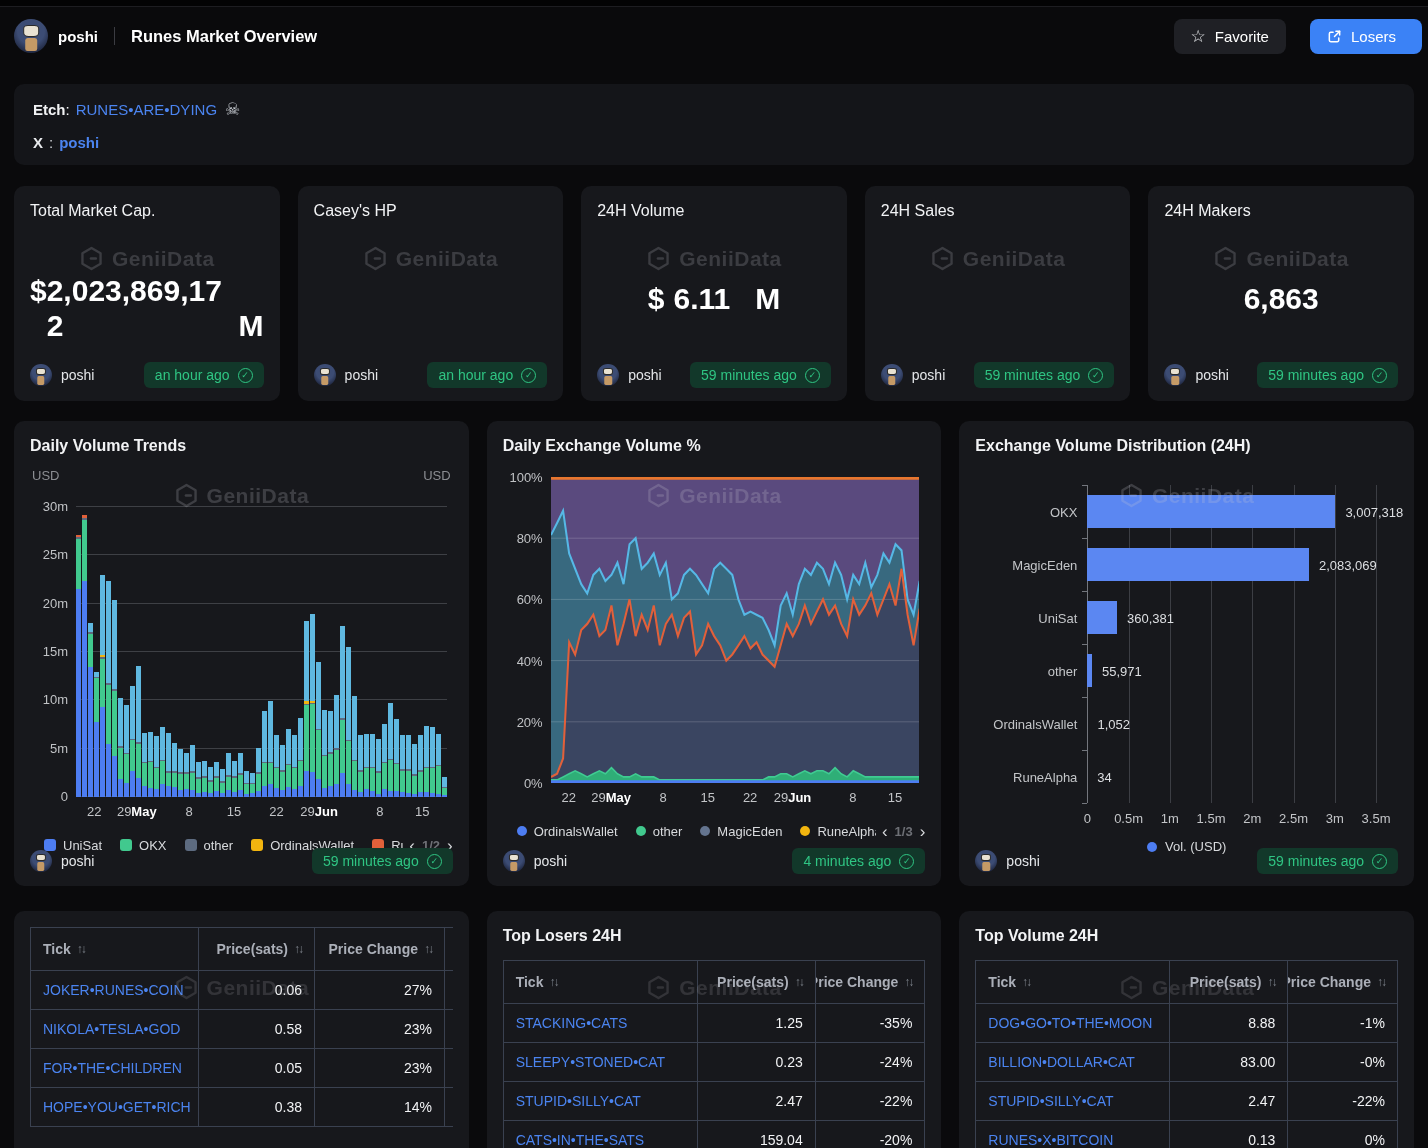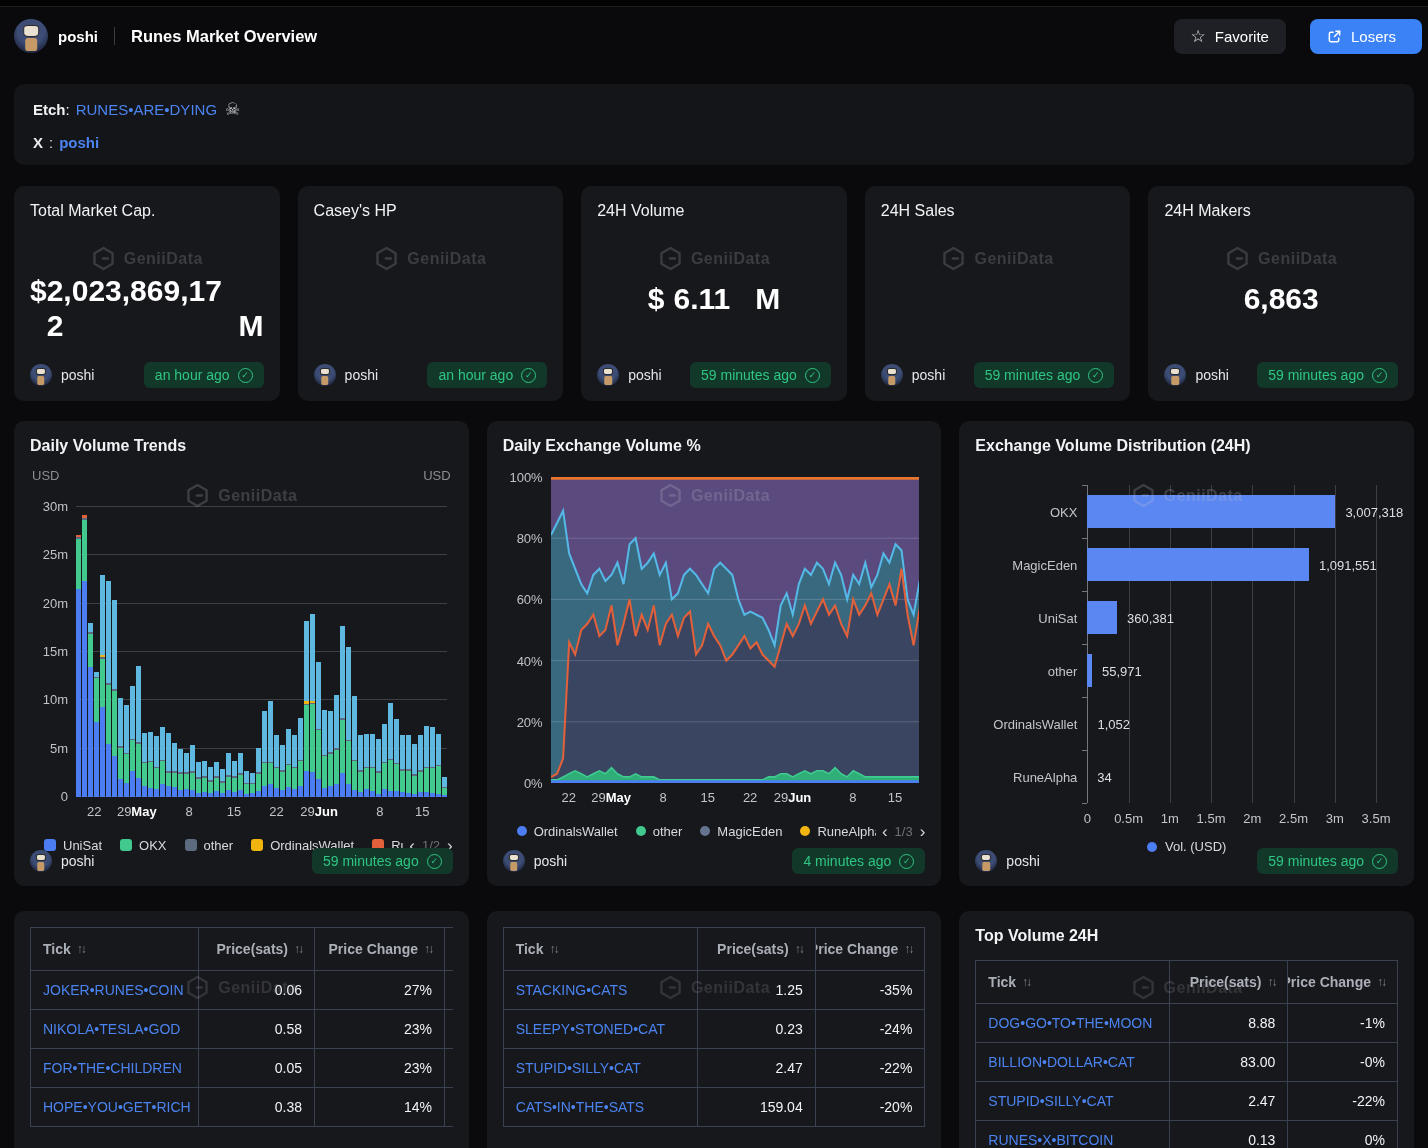--- a/index.html
+++ b/index.html
@@ -31,21 +31,21 @@
   .info-line + .info-line { margin-top:14px; }
   .lab-strong { font-weight:700; color:#f2f3f5; }
   .x-glyph { font-weight:800; font-size:15px; color:#e9ebee; }
   .link { color:#4b84f0; cursor:pointer; }
   .skull { color:#c6cad0; font-size:17px; margin-left:2px; }
 
   
   .stats-row { display:flex; gap:18px; margin:21px 14px 0; }
   .stat-card { flex:1; background:#17181c; border-radius:10px; height:215px; position:relative; padding:16px; }
   .stat-title { font-size:16px; color:#f2f3f5; }
-  .watermark { position:absolute; left:0; right:0; display:flex; justify-content:center; align-items:center; gap:8px; color:#3b3c41; font-weight:700; font-size:16px; letter-spacing:.5px; pointer-events:none; }
+  .watermark { position:absolute; left:0; right:0; display:flex; justify-content:center; align-items:center; gap:8px; color:#3b3c41; font-weight:700; font-size:21px; letter-spacing:.5px; pointer-events:none; }
   .stat-card .watermark { top:60px; }
   .stat-value { position:absolute; left:16px; right:16px; top:88px; display:flex; justify-content:center; align-items:flex-end; font-size:30px; font-weight:700; color:#ffffff; line-height:1.15; z-index:2; }
   .stat-value .sv-pre { align-self:flex-start; }
   .stat-value.wrap .sv-num { max-width:178px; word-break:break-all; text-align:left; }
   .stat-value .sv-suf { margin-left:16px; }
   .stat-value.center { gap:9px; align-items:center; top:96px; }
   .heart { width:26px; height:24px; position:relative; display:inline-block; margin-right:4px; align-self:flex-start; top:2px; }
   .heart::before,.heart::after { content:""; position:absolute; left:13px; top:0; width:13px; height:21px; background:#e23a30; border-radius:13px 13px 0 0; transform:rotate(-45deg); transform-origin:0 100%; }
   .heart::after { left:0; transform:rotate(45deg); transform-origin:100% 100%; }
   .card-footer { position:absolute; left:16px; right:16px; bottom:13px; display:flex; align-items:center; z-index:2; }
@@ -68,21 +68,21 @@
   .bar div { width:100%; }
   .xticks { position:relative; height:20px; margin:7px 6px 0 46px; font-size:13px; color:#c3c5c8; }
   .xt { position:absolute; transform:translateX(-50%); white-space:nowrap; }
   .xt b { color:#ffffff; font-weight:700; }
   .legend { position:relative; display:flex; align-items:center; gap:18px; margin:12px 0 0 14px; font-size:13px; color:#d8dadd; white-space:nowrap; overflow:hidden; padding-right:64px; height:18px; }
   .li { display:flex; align-items:center; gap:7px; flex:0 0 auto; cursor:pointer; }
   .sw { width:12px; height:12px; border-radius:3px; }
   .dot { width:10px; height:10px; border-radius:50%; }
   .pager { position:absolute; right:0; top:0; height:18px; display:flex; align-items:center; gap:7px; background:#17181c; padding-left:6px; }
   .pager .chev { color:#d8dadd; font-size:17px; cursor:pointer; line-height:1; }
-  .pager .pnum { color:#6e7076; font-size:13px; }
+  .pager .pnum { color:#6e7076; font-size:13px;font-weight:bold; }
   .chart-card .card-footer { bottom:12px; }
 
   .plot2 { height:306px; margin:22px 6px 0 48px; }
   .plot2 svg { position:absolute; inset:0; width:100%; height:100%; }
   .plot2 .ylab { z-index:2; }
 
   .hwrap { position:relative; height:318px; margin:30px 22px 0 112px; }
   .gridv { position:absolute; top:0; bottom:0; width:1px; background:#3c3e44; }
   .gridv.axis { background:#73767d; }
   .hrow-label { position:absolute; right:calc(100% + 10px); width:95px; text-align:right; font-size:13px; color:#c3c5c8; transform:translateY(-50%); }
@@ -851,21 +851,21 @@
           <div class="gridv" style="left: 71.4286%;"></div>
           <div class="gridv" style="left: 85.7143%;"></div>
           <div class="gridv" style="left: 100%;"></div>
           <span class="htick" style="top: 0px;"></span>
           <span class="hrow-label" style="top: 26.5px;">OKX</span>
           <div class="hbar" style="top: 10px; left: 0px; width: 85.9234%; background: rgb(91, 135, 242);"></div>
           <span class="hval" style="top: 26.5px; left: calc(85.9234% + 10px);">3,007,318</span>
           <span class="htick" style="top: 53px;"></span>
           <span class="hrow-label" style="top: 79.5px;">MagicEden</span>
           <div class="hbar" style="top: 63px; left: 0px; width: 76.7681%; background: rgb(91, 135, 242);"></div>
-          <span class="hval" style="top: 79.5px; left: calc(76.7681% + 10px);">1,091,551</span>
+          <span class="hval" style="top: 79.5px; left: calc(76.7681% + 10px);">2,083,069</span>
           <span class="htick" style="top: 106px;"></span>
           <span class="hrow-label" style="top: 132.5px;">UniSat</span>
           <div class="hbar" style="top: 116px; left: 0px; width: 10.2966%; background: rgb(91, 135, 242);"></div>
           <span class="hval" style="top: 132.5px; left: calc(10.2966% + 10px);">360,381</span>
           <span class="htick" style="top: 159px;"></span>
           <span class="hrow-label" style="top: 185.5px;">other</span>
           <div class="hbar" style="top: 169px; left: 0px; width: 1.59917%; background: rgb(91, 135, 242);"></div>
           <span class="hval" style="top: 185.5px; left: calc(1.59917% + 10px);">55,971</span>
           <span class="htick" style="top: 212px;"></span>
           <span class="hrow-label" style="top: 238.5px;">OrdinalsWallet</span>
@@ -968,20 +968,21 @@
                 <td class="tick">HOPE•YOU•GET•RICH</td>
                 <td class="num">0.38</td>
                 <td class="num">14%</td>
                 <td></td>
               </tr>
             </tbody>
           </table>
         </div>
       </div>
       <div class="table-card">
+        <div class="table-title">Top Losers 24H</div>
         <div class="watermark">
           <span class="icon-svg">
             <svg width="25" height="25" viewBox="0 0 24 24" fill="none" stroke="currentColor" stroke-width="2.3" stroke-linecap="round" stroke-linejoin="round">
               <path d="M12 1.9 20.7 6.9 V17.1 L12 22.1 3.3 17.1 V6.9 Z"></path>
               <path d="M16.2 12 H11.4"></path>
             </svg>
           </span>
           <span>GeniiData</span>
         </div>
         <div class="tbl-clip">

